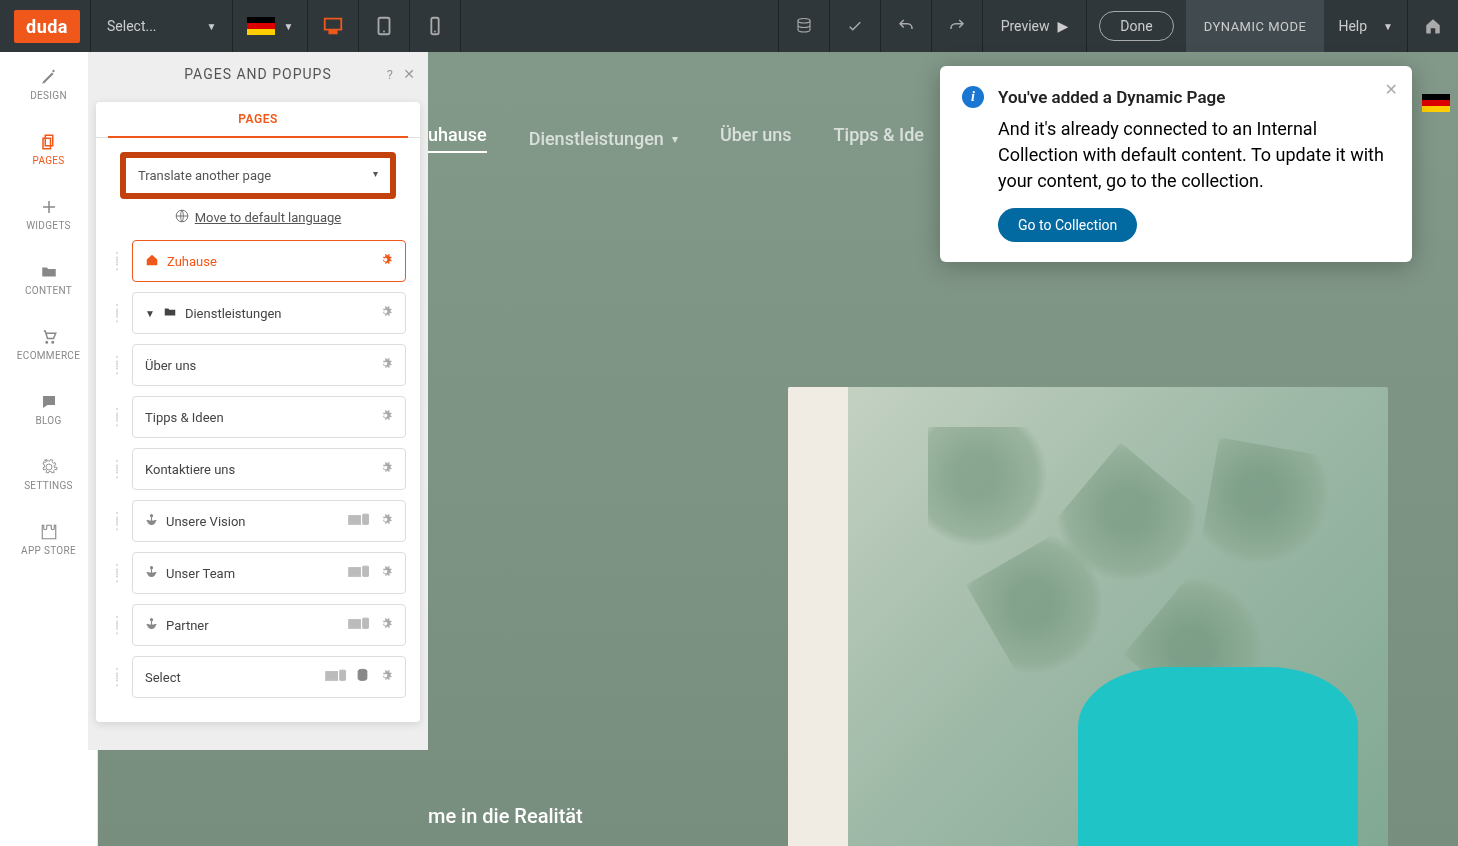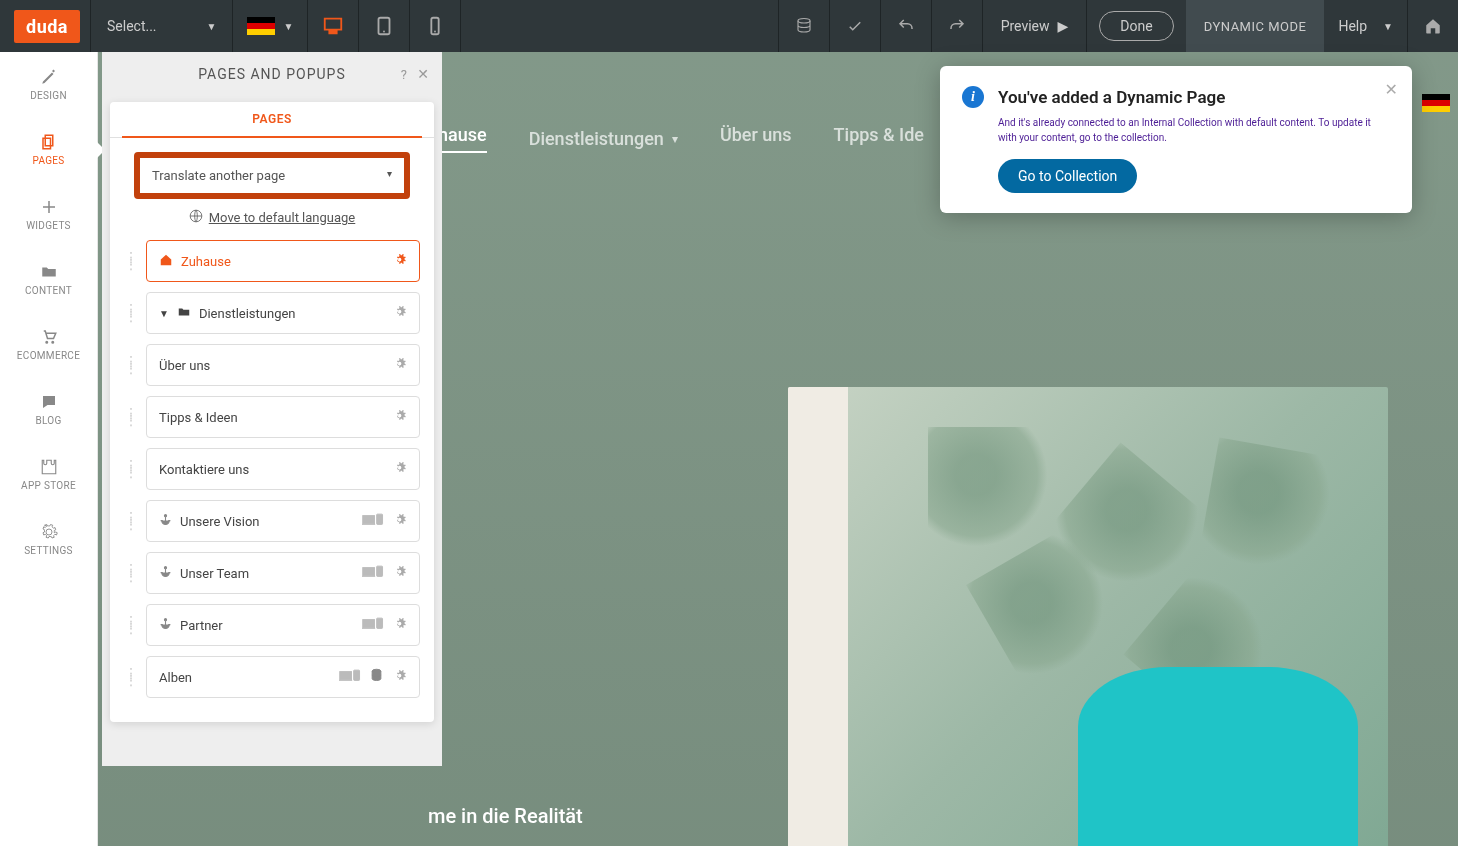--- a/index.html
+++ b/index.html
@@ -42,21 +42,21 @@
 .site-nav-item.active{ color:#fff; border-bottom:2px solid #fff; padding-bottom:6px;}
 .hero-text { position:absolute; top:230px; left:60px; color:#fff; font-weight:800; font-size:78px; line-height:1.25; letter-spacing:-1px;}
 .hero-sub { position:absolute; bottom:18px; left:330px; color:#fff; font-size:20px; font-weight:500;}
 .hero-img { position:absolute; top:335px; right:70px; width:600px; height:480px; background:linear-gradient(135deg,#c8d4c5 0%,#9db8a6 50%,#7fa893 100%); border-radius:2px; overflow:hidden;}
 .hero-img::before{content:"";position:absolute;top:0;left:0;width:60px;height:100%;background:#f0ece4;}
 .couch{position:absolute;bottom:0;right:30px;width:280px;height:200px;background:#1fc4c7;border-radius:90px 90px 20px 20px / 60px 60px 20px 20px;}
 .leaf{position:absolute;width:120px;height:120px;background:radial-gradient(circle at 40% 40%,#6d9178 20%,#8aa890 60%,transparent 70%);opacity:0.6;}
 .flag-badge{position:absolute;top:42px;right:8px;width:28px;height:18px;z-index:60;}
 
 
-.panel { position:absolute; top:52px; left:102px; width:340px; background:#eee; z-index:70; padding-bottom:36px;}
+.panel { position:absolute; top:52px; left:88px; width:340px; background:#eee; z-index:70; padding-bottom:20px;}
 .panel-inner{background:#fff;margin:8px;border-radius:4px;box-shadow:0 2px 8px rgba(0,0,0,0.12);padding-bottom:14px;}
 .panel-header { display:flex; align-items:center; justify-content:center; padding:14px 12px 12px; position:relative; color:#555; font-size:14px; letter-spacing:1px;}
 .panel-header .help-q{position:absolute;right:34px;color:#999;cursor:pointer;font-size:13px;}
 .panel-header .close-x{position:absolute;right:12px;color:#999;cursor:pointer;}
 .tabs { display:flex; border-bottom:1px solid #e0e0e0; padding:0 12px;}
 .tab { flex:1; text-align:center; padding:10px 0; font-size:12px; font-weight:600; letter-spacing:0.5px; color:#888; cursor:pointer;}
 .tab.active{ color:#f0571a; border-bottom:2px solid #f0571a; margin-bottom:-1px;}
 .translate-dd { margin:14px 24px 10px; border:6px solid #c2410c; border-radius:4px; padding:10px 12px; font-size:13px; color:#555; display:flex; justify-content:space-between; align-items:flex-start; cursor:pointer;gap:48px;}
 .move-default{ text-align:center; font-size:13px; color:#555; text-decoration:underline; margin-bottom:14px; display:flex; align-items:center; justify-content:center; gap:6px; cursor:pointer;}
 .page-list{padding:0 14px;}
@@ -70,21 +70,21 @@
 .dev-icon{color:#bbb;}
 .anchor-icon{color:#888;}
 .db-icon{color:#888;}
 
 
 .toast { position:absolute; top:66px; right:46px; width:472px; background:#fff; border-radius:6px; box-shadow:0 4px 24px rgba(0,0,0,0.25); padding:20px 22px; z-index:200;}
 .toast-close{position:absolute;top:14px;right:14px;color:#aaa;cursor:pointer;font-size:16px;}
 .toast-head{display:flex;align-items:center;gap:14px;margin-bottom:8px;}
 .toast-info-icon{width:22px;height:22px;background:#1976d2;border-radius:50%;color:#fff;display:flex;align-items:center;justify-content:center;font-weight:bold;font-size:14px;font-style:italic;font-family:serif;}
 .toast-title{font-size:17px;font-weight:600;color:#222;}
-.toast-body{font-size:10px;color:#4c1d95;line-height:1.45;margin-left:36px;margin-bottom:14px;}
+.toast-body{font-size:18px;color:#000000;line-height:1.45;margin-left:36px;margin-bottom:14px;}
 .toast-btn{margin-left:36px;background:#0369a1;color:#fff;border:none;border-radius:20px;padding:9px 20px;font-size:14px;cursor:pointer;}
 
 svg{fill:currentColor;}
 </style>
 </head>
 <body>
 
 <div class="topbar">
   <div class="logo">duda</div>
   <div class="top-divider"></div>
@@ -213,31 +213,31 @@
       <div class="nav-item ">
         <svg viewBox="0 0 24 24">
           <path d="M4 4h16v12H10l-6 4z"></path>
         </svg>
         <span>BLOG</span>
       </div>
     </div>
     <div class="nav-item-wrap">
       <div class="nav-item ">
         <svg viewBox="0 0 24 24">
+          <path d="M12 8a4 4 0 100 8 4 4 0 000-8zm9 4l2 1-1 3-2-1a8 8 0 01-2 2l1 2-3 1-1-2a8 8 0 01-3 0l-1 2-3-1 1-2a8 8 0 01-2-2l-2 1-1-3 2-1a8 8 0 010-3l-2-1 1-3 2 1a8 8 0 012-2L6 3l3-1 1 2a8 8 0 013 0l1-2 3 1-1 2a8 8 0 012 2l2-1 1 3-2 1a8 8 0 010 3z" fill="none" stroke="currentColor" stroke-width="1.2"></path>
+        </svg>
+        <span>SETTINGS</span>
+      </div>
+    </div>
+    <div class="nav-item-wrap">
+      <div class="nav-item ">
+        <svg viewBox="0 0 24 24">
           <path d="M9 3h6v4a2 2 0 104 0V3h2v18H3V3h2v4a2 2 0 104 0z" fill="none" stroke="currentColor" stroke-width="1.5"></path>
         </svg>
         <span>APP STORE</span>
-      </div>
-    </div>
-    <div class="nav-item-wrap">
-      <div class="nav-item ">
-        <svg viewBox="0 0 24 24">
-          <path d="M12 8a4 4 0 100 8 4 4 0 000-8zm9 4l2 1-1 3-2-1a8 8 0 01-2 2l1 2-3 1-1-2a8 8 0 01-3 0l-1 2-3-1 1-2a8 8 0 01-2-2l-2 1-1-3 2-1a8 8 0 010-3l-2-1 1-3 2 1a8 8 0 012-2L6 3l3-1 1 2a8 8 0 013 0l1-2 3 1-1 2a8 8 0 012 2l2-1 1 3-2 1a8 8 0 010 3z" fill="none" stroke="currentColor" stroke-width="1.2"></path>
-        </svg>
-        <span>SETTINGS</span>
       </div>
     </div>
   </div>
 
 <div class="canvas">
   <div class="canvas-texture"></div>
   <div class="site-nav" id="sitenav">
       <span class="site-nav-item active">uhause</span>
       <span style="display: flex; align-items: center; gap: 8px;">
         <span class="site-nav-item">Dienstleistungen</span>
@@ -404,21 +404,21 @@
                 <rect x="20" y="1" width="8" height="14" rx="1"></rect>
               </svg></span>
             <span class="gear"><svg width="15" height="15" viewBox="0 0 24 24">
                 <path d="M12 9a3 3 0 100 6 3 3 0 000-6zm8 3l2 1-1 2-2-1-1 2 1 2-2 1-1-2h-2l-1 2-2-1 1-2-1-2-2 1-1-2 2-1v-2l-2-1 1-2 2 1 1-2-1-2 2-1 1 2h2l1-2 2 1-1 2 1 2 2-1 1 2-2 1z" fill="currentColor"></path>
               </svg></span>
           </div>
         </div>
         <div class="page-row">
           <div class="drag-handle">⋮<br>⋮</div>
           <div class="page-card">
-            <span>Alben</span>
+            <span>Select</span>
             <span class="spacer"></span>
             <span class="dev-icon"><svg width="22" height="14" viewBox="0 0 30 18" fill="none" stroke="currentColor" stroke-width="1.3">
                 <rect x="1" y="3" width="16" height="11"></rect>
                 <path d="M0 15h18"></path>
                 <rect x="20" y="1" width="8" height="14" rx="1"></rect>
               </svg></span>
             <span class="db-icon"><svg width="15" height="15" viewBox="0 0 24 24" fill="none" stroke="currentColor" stroke-width="1.5">
                 <ellipse cx="12" cy="5" rx="7" ry="3"></ellipse>
                 <path d="M5 5v6c0 1.7 3.1 3 7 3s7-1.3 7-3V5M5 11v6c0 1.7 3.1 3 7 3s7-1.3 7-3v-6"></path>
               </svg></span>

